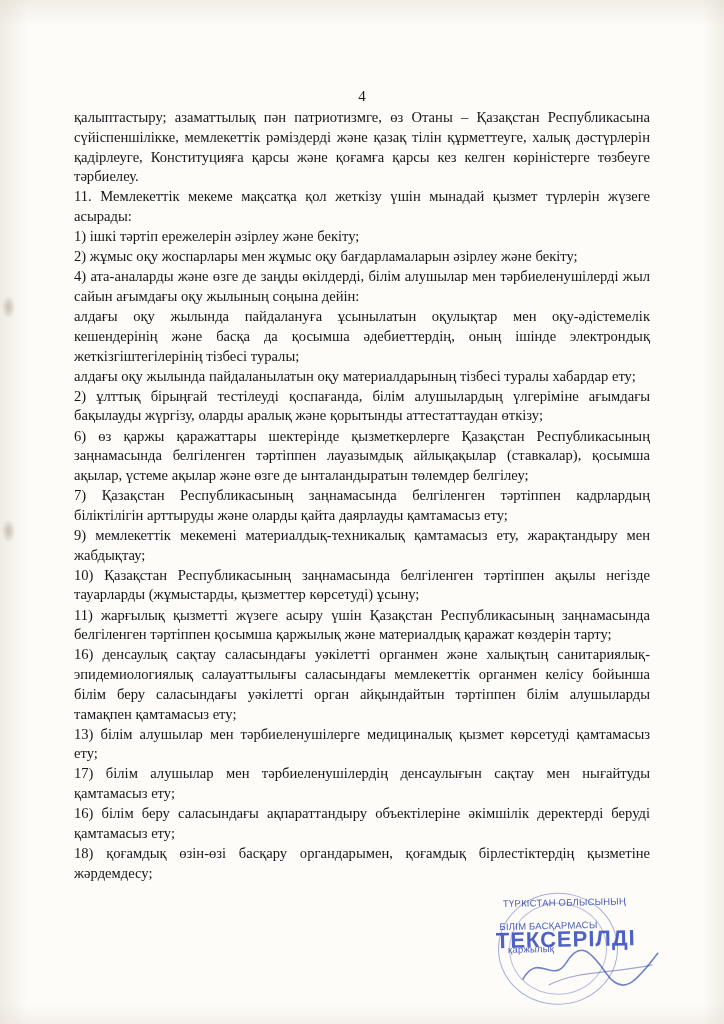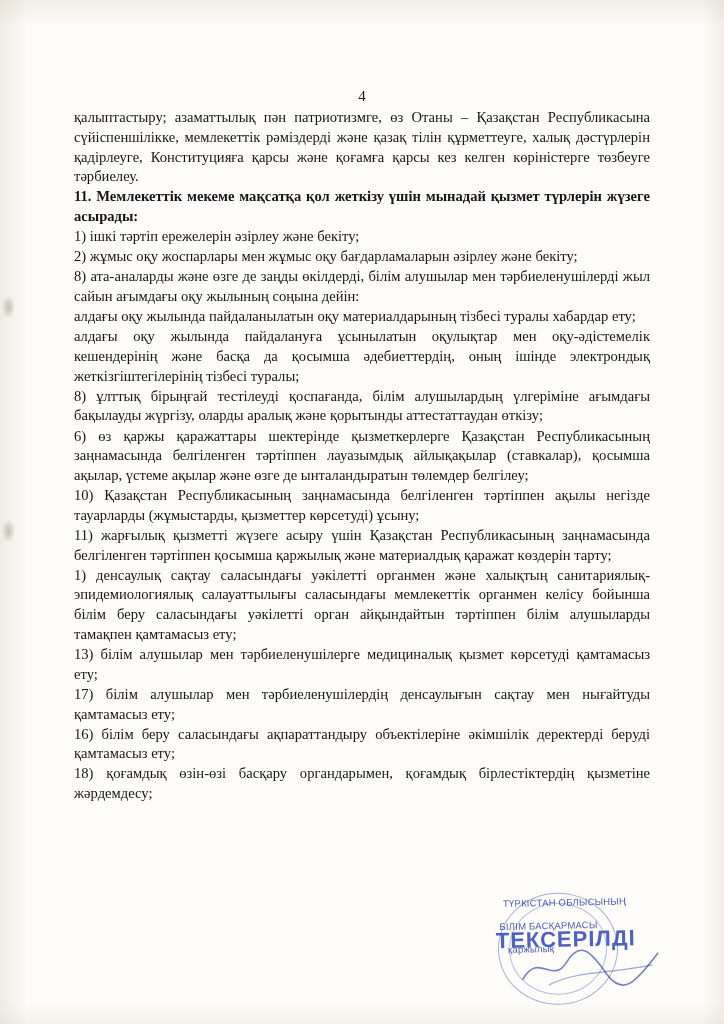--- a/index.html
+++ b/index.html
@@ -59,21 +59,21 @@
     line-height: 1.355;
     color: #16161a;
     text-align: justify;
     text-justify: inter-word;
   }
   .body-text p {
     margin: 0 0 0.02em 0;
     text-indent: 0;
   }
   .p-indent-lg { text-indent: 34px; }
-  .p-gap { margin-top: 12px; font-weight: bold; }
+  .p-gap { margin-top: 12px; }
   .p-gap-sm { margin-top: 7px; }
 
   
   .stamp {
     position: absolute;
     left: 498px;
     top: 892px;
     width: 200px;
     height: 112px;
     color: #2a3fb0;
@@ -139,28 +139,30 @@
   <div class="punch p1"></div>
   <div class="punch p2"></div>
 
   <div class="page-number">4</div>
 
   <div class="body-text" id="body-container">
       <p>қалыптастыру; азаматтылық пән патриотизмге, өз Отаны – Қазақстан Республикасына сүйіспеншілікке, мемлекеттік рәміздерді және қазақ тілін құрметтеуге, халық дәстүрлерін қадірлеуге, Конституцияға қарсы және қоғамға қарсы кез келген көріністерге төзбеуге тәрбиелеу.</p>
       <p class="p-indent-lg p-gap">11. Мемлекеттік мекеме мақсатқа қол жеткізу үшін мынадай қызмет түрлерін жүзеге асырады:</p>
       <p class="p-indent-lg">1) ішкі тәртіп ережелерін әзірлеу және бекіту;</p>
       <p class="p-indent-lg">2) жұмыс оқу жоспарлары мен жұмыс оқу бағдарламаларын әзірлеу және бекіту;</p>
-      <p class="p-indent-lg">8) ата-аналарды және өзге де заңды өкілдерді, білім алушылар мен тәрбиеленушілерді жыл сайын ағымдағы оқу жылының соңына дейін:</p>
+      <p class="p-indent-lg">4) ата-аналарды және өзге де заңды өкілдерді, білім алушылар мен тәрбиеленушілерді жыл сайын ағымдағы оқу жылының соңына дейін:</p>
+      <p class="p-indent-lg">алдағы оқу жылында пайдалануға ұсынылатын оқулықтар мен оқу-әдістемелік кешендерінің және басқа да қосымша әдебиеттердің, оның ішінде электрондық жеткізгіштегілерінің тізбесі туралы;</p>
       <p class="p-indent-lg">алдағы оқу жылында пайдаланылатын оқу материалдарының тізбесі туралы хабардар ету;</p>
-      <p class="p-indent-lg">алдағы оқу жылында пайдалануға ұсынылатын оқулықтар мен оқу-әдістемелік кешендерінің және басқа да қосымша әдебиеттердің, оның ішінде электрондық жеткізгіштегілерінің тізбесі туралы;</p>
-      <p class="p-indent-lg">8) ұлттық бірыңғай тестілеуді қоспағанда, білім алушылардың үлгеріміне ағымдағы бақылауды жүргізу, оларды аралық және қорытынды аттестаттаудан өткізу;</p>
+      <p class="p-indent-lg">2) ұлттық бірыңғай тестілеуді қоспағанда, білім алушылардың үлгеріміне ағымдағы бақылауды жүргізу, оларды аралық және қорытынды аттестаттаудан өткізу;</p>
       <p class="p-indent-lg">6) өз қаржы қаражаттары шектерінде қызметкерлерге Қазақстан Республикасының заңнамасында белгіленген тәртіппен лауазымдық айлықақылар (ставкалар), қосымша ақылар, үстеме ақылар және өзге де ынталандыратын төлемдер белгілеу;</p>
+      <p class="p-indent-lg">7) Қазақстан Республикасының заңнамасында белгіленген тәртіппен кадрлардың біліктілігін арттыруды және оларды қайта даярлауды қамтамасыз ету;</p>
+      <p class="p-indent-lg">9) мемлекеттік мекемені материалдық-техникалық қамтамасыз ету, жарақтандыру мен жабдықтау;</p>
       <p class="p-indent-lg">10) Қазақстан Республикасының заңнамасында белгіленген тәртіппен ақылы негізде тауарларды (жұмыстарды, қызметтер көрсетуді) ұсыну;</p>
       <p class="p-indent-lg">11) жарғылық қызметті жүзеге асыру үшін Қазақстан Республикасының заңнамасында белгіленген тәртіппен қосымша қаржылық және материалдық қаражат көздерін тарту;</p>
-      <p class="p-indent-lg">1) денсаулық сақтау саласындағы уәкілетті органмен және халықтың санитариялық-эпидемиологиялық салауаттылығы саласындағы мемлекеттік органмен келісу бойынша білім беру саласындағы уәкілетті орган айқындайтын тәртіппен білім алушыларды тамақпен қамтамасыз ету;</p>
+      <p class="p-indent-lg">16) денсаулық сақтау саласындағы уәкілетті органмен және халықтың санитариялық-эпидемиологиялық салауаттылығы саласындағы мемлекеттік органмен келісу бойынша білім беру саласындағы уәкілетті орган айқындайтын тәртіппен білім алушыларды тамақпен қамтамасыз ету;</p>
       <p class="p-indent-lg p-gap-sm">13) білім алушылар мен тәрбиеленушілерге медициналық қызмет көрсетуді қамтамасыз ету;</p>
       <p class="p-indent-lg p-gap-sm">17) білім алушылар мен тәрбиеленушілердің денсаулығын сақтау мен нығайтуды қамтамасыз ету;</p>
       <p class="p-indent-lg p-gap-sm">16) білім беру саласындағы ақпараттандыру объектілеріне әкімшілік деректерді беруді қамтамасыз ету;</p>
       <p class="p-indent-lg p-gap-sm">18) қоғамдық өзін-өзі басқару органдарымен, қоғамдық бірлестіктердің қызметіне жәрдемдесу;</p>
     </div>
 
   <div class="stamp">
     <div class="ring"></div>
     <div class="ring inner"></div>
     <div class="line l1">ТҮРКІСТАН ОБЛЫСЫНЫҢ</div>

